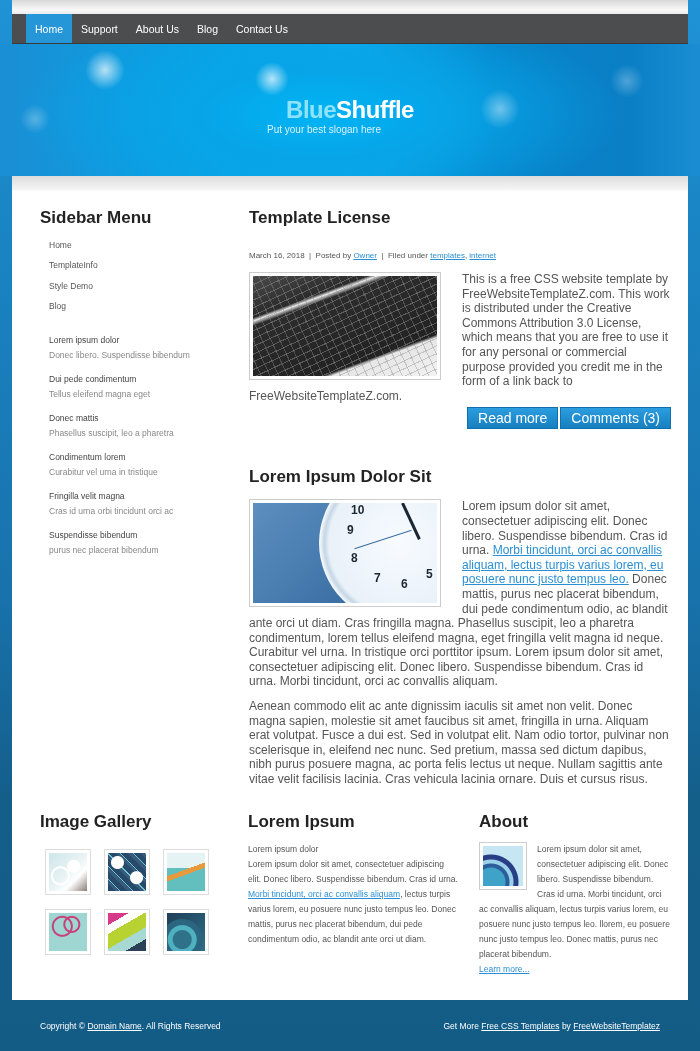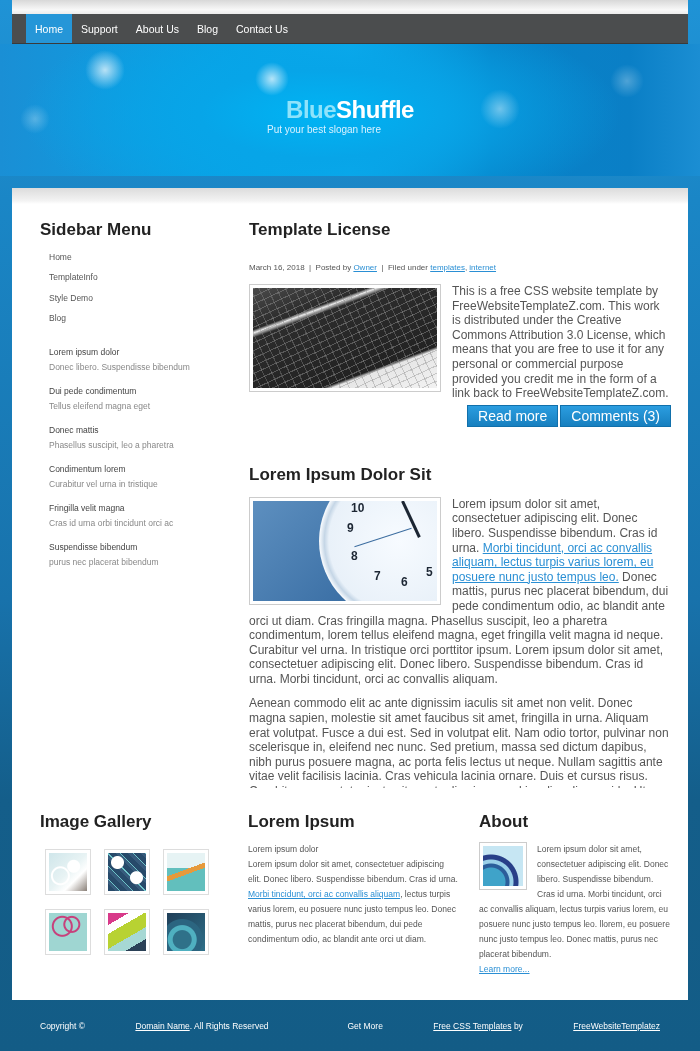--- a/index.html
+++ b/index.html
@@ -13,49 +13,49 @@
 .nav a{color:#fff;text-decoration:none;font-size:10.5px;padding:0 9px;display:flex;align-items:center;}
 .nav a.active{background:#2596d8;}
 .header{position:absolute;left:0;top:44px;width:700px;height:132px;
   background:radial-gradient(ellipse 300px 110px at 320px 70px,#00b4f4 0%,#07a5e8 40%,transparent 100%),
   linear-gradient(90deg,#1a8fd5 0%,#07a4e7 35%,#0cacee 50%,#0782c8 70%,#0a7fc6 90%,#1b8ed3 100%);}
 .glow{position:absolute;border-radius:50%;background:radial-gradient(circle,rgba(255,255,255,.7),rgba(255,255,255,0) 70%);}
 .logo{position:absolute;left:0;width:700px;top:52px;text-align:center;font-size:24px;font-weight:bold;letter-spacing:-0.5px;}
 .logo .b1{color:#8ee3fb;}
 .logo .b2{color:#fff;}
 .slogan{position:absolute;left:0;width:648px;top:80px;text-align:center;color:#d8f1ff;font-size:10px;}
-.main{position:absolute;left:12px;top:188px;width:676px;height:614px;background:#fff;}
+.main{position:absolute;left:12px;top:176px;width:676px;height:614px;background:#fff;}
 .main .shade{height:16px;background:linear-gradient(180deg,#dcdcdc,#f3f3f3 80%,#fff);}
 h2{font-size:17px;color:#222;font-weight:bold;}
 .sidebar{position:absolute;left:28px;top:32px;width:180px;}
 .sidebar ul{list-style:none;margin-top:12px;}
 .menu li{padding-left:9px;height:20.3px;font-size:8.5px;color:#555;}
 .sponsors{margin-top:23px;}
 .sponsors li{padding-left:9px;margin-bottom:9px;}
 .sponsors .t{color:#444;font-size:8.5px;line-height:15px;}
 .sponsors .s{color:#888;font-size:8.5px;line-height:15px;}
 .content{position:absolute;left:237px;top:32px;width:422px;}
 .post-meta{margin-top:23px;font-size:8px;color:#555;}
 .post-meta a{color:#2a8fd4;}
 .post-body{margin-top:12px;position:relative;}
-.thumb{float:left;border:1px solid #ccc;padding:3px;background:#fff;margin-right:11px;margin-bottom:4px;}
+.thumb{float:left;border:1px solid #ccc;padding:3px;background:#fff;margin-right:21px;margin-bottom:4px;}
 .thumb .img{width:184px;height:100px;}
 .post-body p{font-size:12px;line-height:14.6px;color:#555;}
 .btns{clear:both;display:flex;justify-content:flex-end;gap:2px;padding-top:4px;}
 .btn{background:linear-gradient(180deg,#2b9de0,#177fbf);color:#fff;font-size:14px;height:22px;padding:0 10px;display:flex;align-items:center;border:1px solid #1170ab;}
 .post2{margin-top:38px;}
 .p2extra{margin-top:10px;}
 .bottom{position:absolute;left:12px;top:788px;width:676px;height:212px;background:#fff;}
 .col{position:absolute;top:24px;}
 .gallery{display:grid;grid-template-columns:repeat(3,46px);column-gap:13px;row-gap:14px;margin-top:17px;padding-left:5px;}
 .gi{width:46px;height:46px;border:1px solid #ddd;padding:3px;background:#fff;}
 .gi div{width:100%;height:100%;}
 .col p{font-size:8.5px;line-height:15px;color:#555;}
 .footer{position:absolute;left:0;top:1000px;width:700px;height:51px;color:#fff;font-size:8.5px;}
-.footer a{color:#fff;margin-left:48px;}
+.footer a{color:#fff;}
 .fl{position:absolute;left:40px;top:21px;}
 .fr{position:absolute;right:40px;top:21px;}
 </style>
 </head>
 <body>
 
 <div class="topbar">
   <div class="white"></div>
   <nav class="nav">
     <a href="#" class="active">Home</a>

